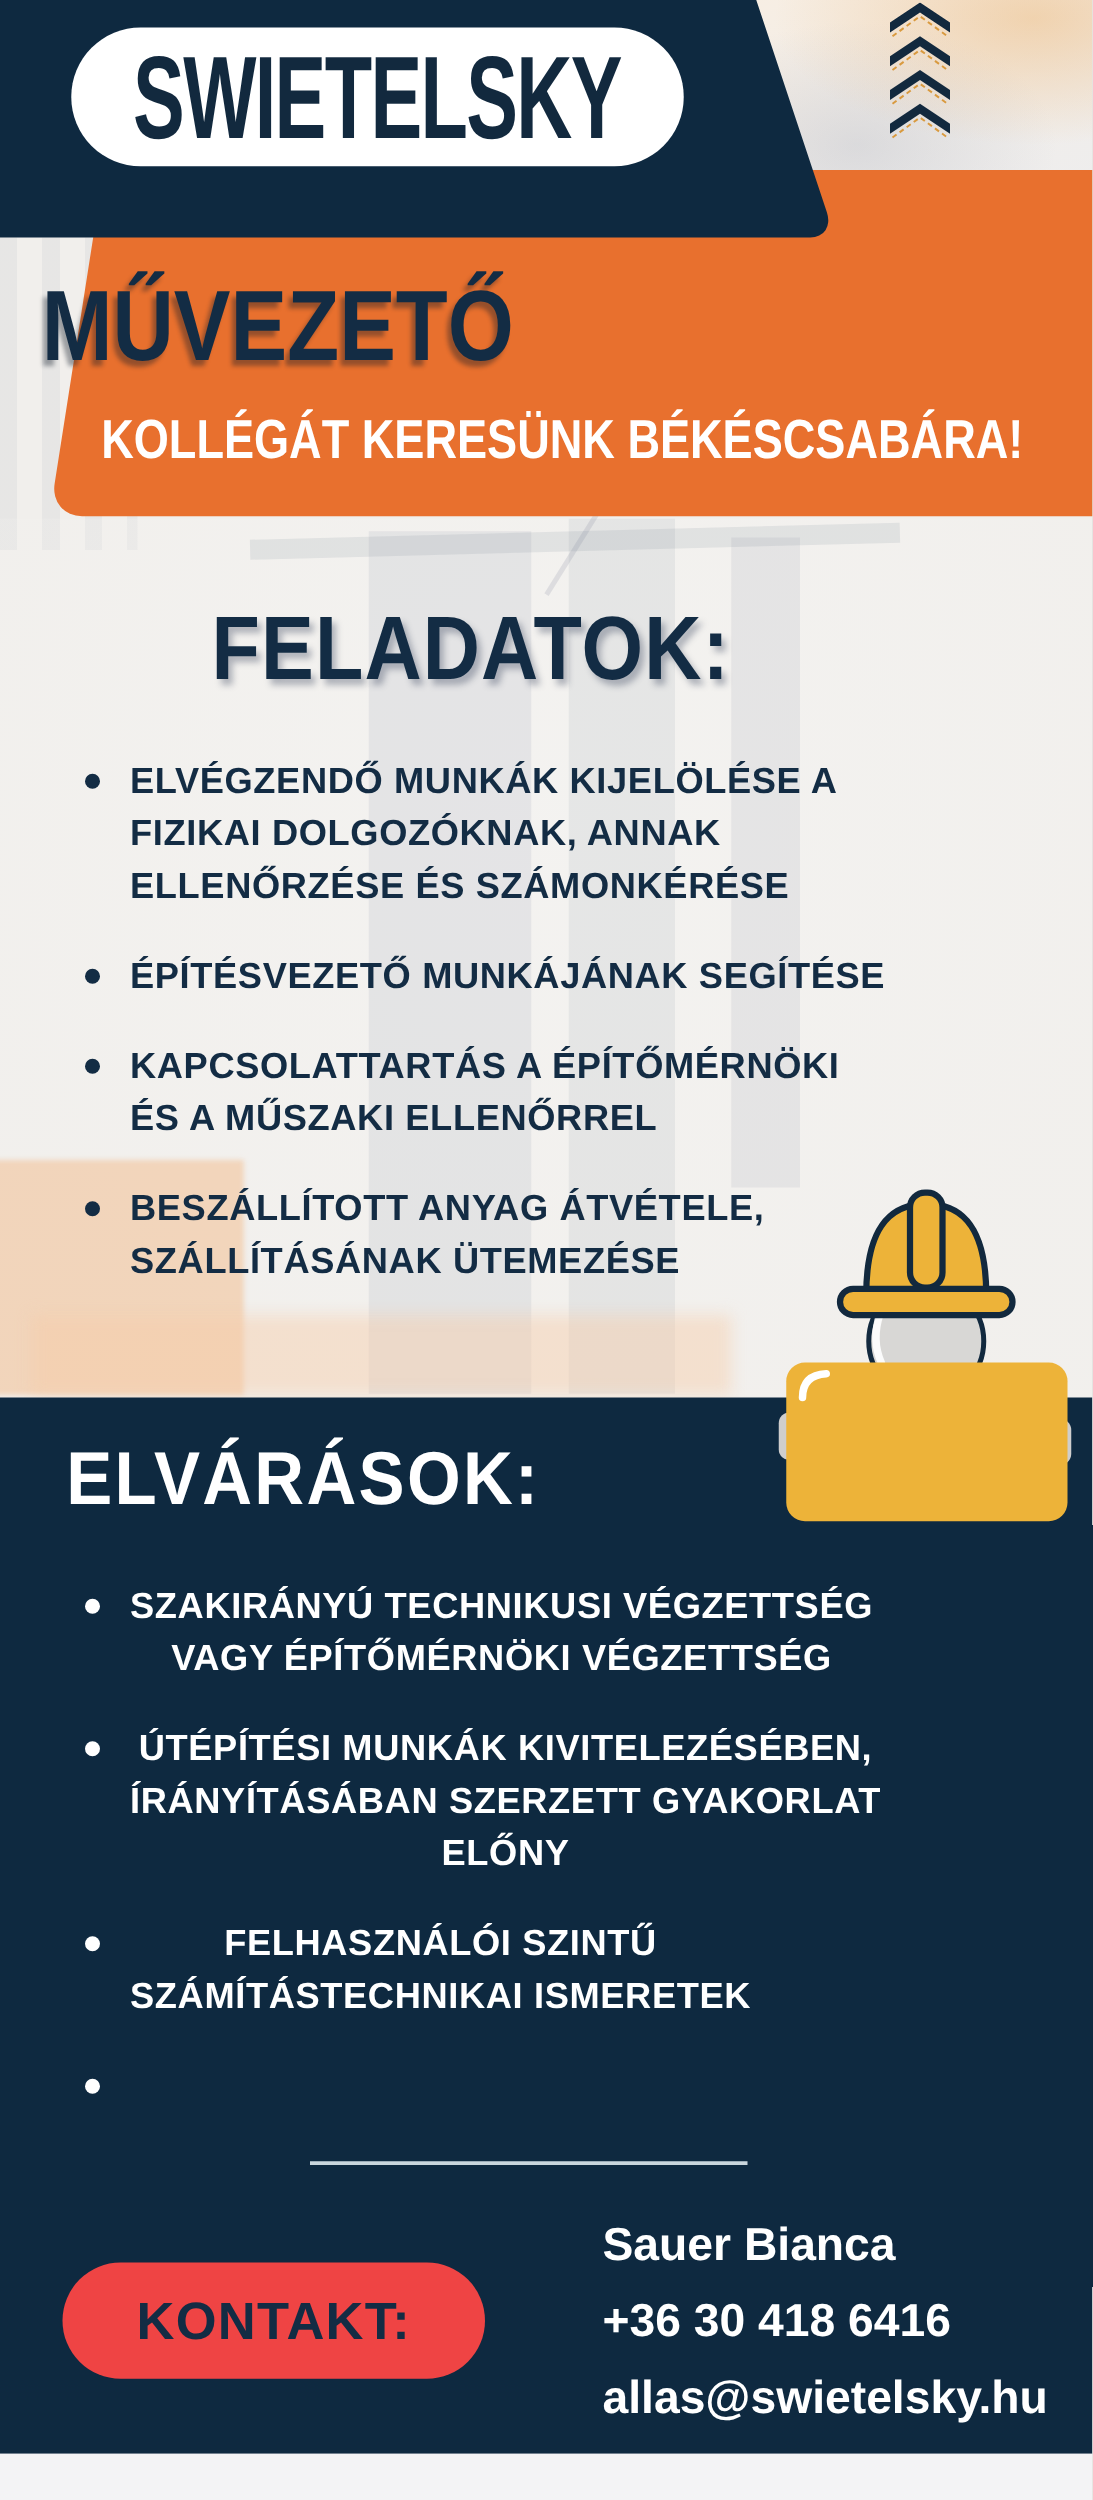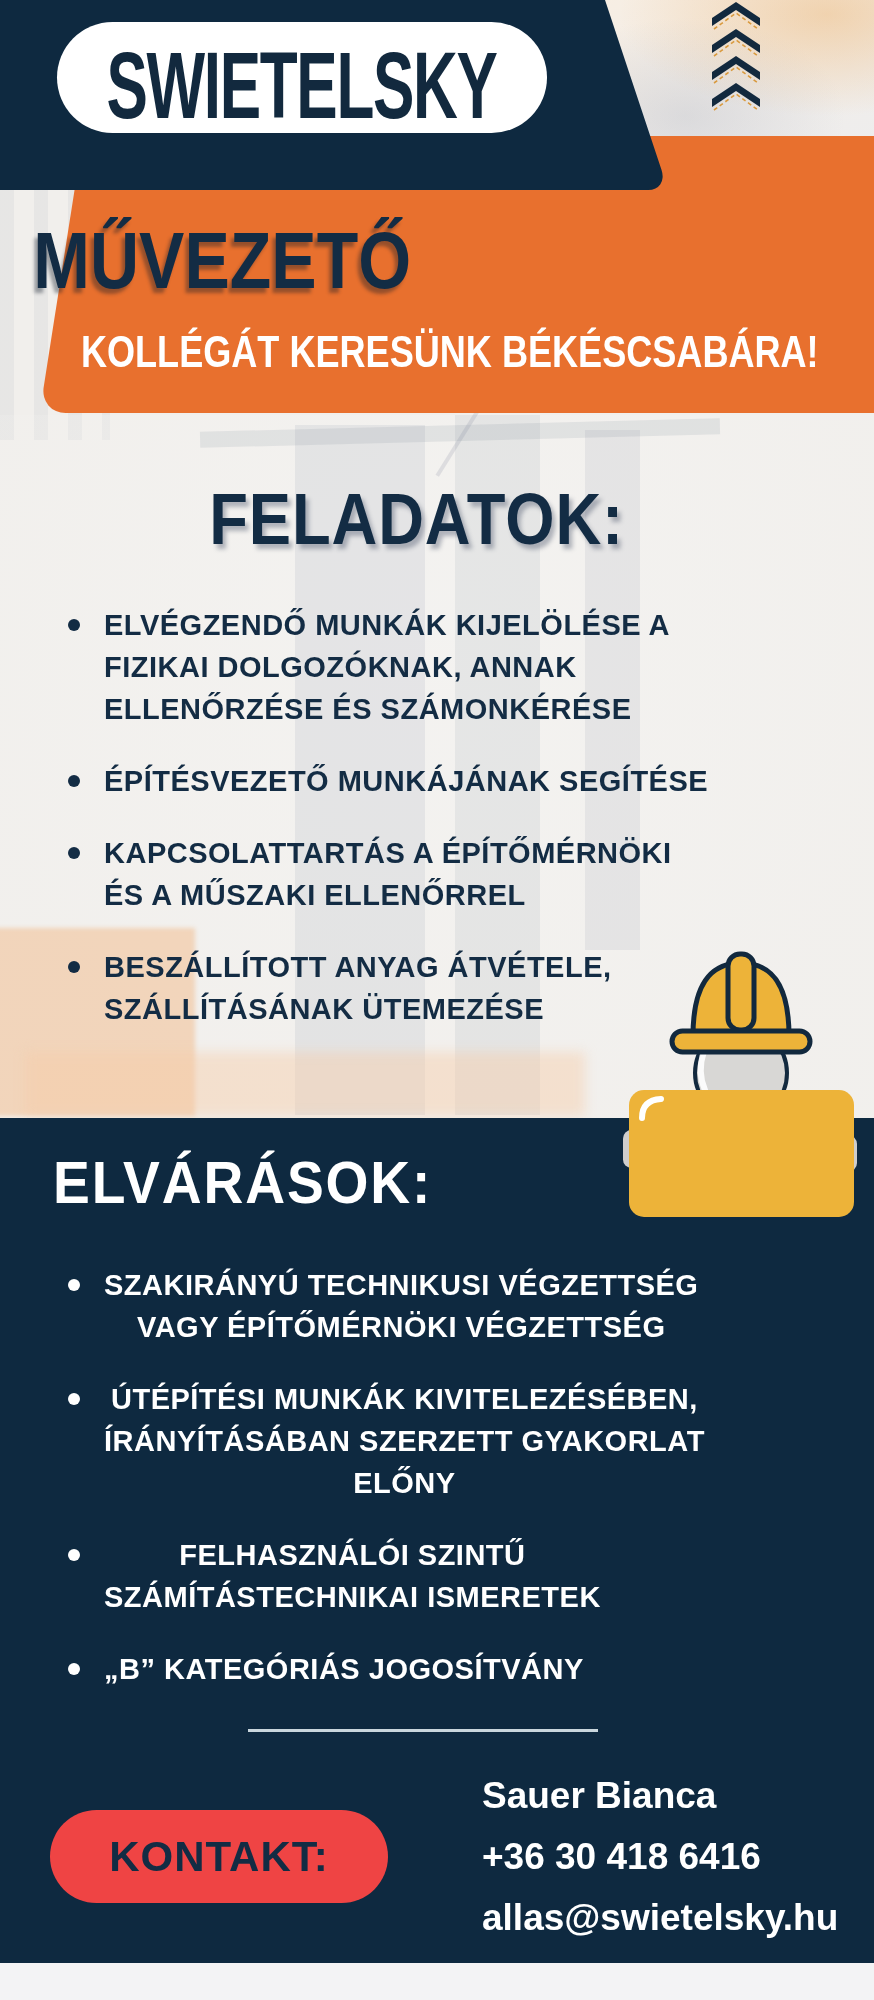--- a/index.html
+++ b/index.html
@@ -21,38 +21,38 @@
   .bg-mid-beam{left:200px;top:425px;width:520px;height:16px;background:rgba(120,132,150,.14);transform:rotate(-1.5deg);}
   .bg-crane{left:520px;top:180px;width:4px;height:320px;background:rgba(120,130,150,.18);transform:rotate(32deg);}
   .bg-container{left:-15px;top:928px;width:210px;height:188px;background:rgba(242,168,105,.38);filter:blur(2px);}
   .bg-peach{left:25px;top:1052px;width:560px;height:64px;background:rgba(246,205,168,.45);filter:blur(6px);}
   .bg-wash{left:0;top:415px;width:874px;height:705px;background:radial-gradient(ellipse at 50% 35%, rgba(244,243,241,.85), rgba(244,243,241,.2) 75%);}
 
   
   .header-navy{position:absolute;left:-150px;top:0;width:755px;height:190px;background:#0e2940;
     transform:skewX(18.4deg);transform-origin:0 0;border-bottom-right-radius:20px;z-index:3;}
   .logo-pill{position:absolute;left:57px;top:22px;width:490px;height:111px;background:#ffffff;
-    border-radius:56px;z-index:4;display:flex;align-items:flex-end;justify-content:center;}
+    border-radius:56px;z-index:4;display:flex;align-items:center;justify-content:center;}
   .logo-text{font-size:94px;font-weight:800;color:#12293e;letter-spacing:-2px;
     transform:scaleX(.66);transform-origin:center;white-space:nowrap;line-height:1;}
   .chevrons{position:absolute;left:710px;top:2px;z-index:4;}
 
   
   .banner-orange{position:absolute;left:83px;top:136px;width:900px;height:277px;background:#e8702e;
     transform:skewX(-8.9deg);transform-origin:0 0;border-bottom-left-radius:26px;z-index:2;}
   .banner-title{position:absolute;left:0;top:218px;width:830px;text-align:left;z-index:3;}
   .banner-title span{display:inline-block;font-size:80px;font-weight:800;color:#132c44;line-height:1.08;
     letter-spacing:0;transform:scaleX(.85);transform-origin:center;
     text-shadow:-4px 5px 4px rgba(15,25,40,.38);white-space:nowrap;}
   .banner-subtitle{position:absolute;left:0;top:328px;width:760px;text-align:center;z-index:3;}
   .banner-subtitle span{display:inline-block;font-size:44px;font-weight:700;color:#ffffff;line-height:1.1;
     transform:scaleX(.82);transform-origin:center;white-space:nowrap;}
 
   
-  .tasks-heading{position:absolute;left:0;top:478px;width:754px;text-align:center;z-index:2;margin-left:40px;}
+  .tasks-heading{position:absolute;left:0;top:478px;width:754px;text-align:center;z-index:2;}
   .tasks-heading span{display:inline-block;font-size:72px;font-weight:800;color:#132c44;
     transform:scaleX(.88);transform-origin:center;letter-spacing:1px;
     text-shadow:4px 5px 5px rgba(50,60,85,.35);white-space:nowrap;}
   ul.bullets{position:absolute;margin:12px;padding:0;list-style:none;z-index:2;}
   ul.bullets li{display:flex;align-items:flex-start;margin-bottom:30px;}
   ul.bullets .dot{flex:0 0 12px;width:12px;height:12px;border-radius:50%;margin:15px 24px 0 0;}
   ul.bullets .txt{font-size:29px;font-weight:700;line-height:42px;letter-spacing:.5px;white-space:pre-line;}
   .tasks-list{left:56px;top:592px;width:740px;}
   .tasks-list .dot{background:#132c44;}
   .tasks-list .txt{color:#132c44;}
@@ -185,21 +185,20 @@
 ÍRÁNYÍTÁSÁBAN SZERZETT GYAKORLAT
 ELŐNY</span>
     </li>
     <li>
       <span class="dot"></span>
       <span class="txt">FELHASZNÁLÓI SZINTŰ
 SZÁMÍTÁSTECHNIKAI ISMERETEK</span>
     </li>
     <li>
       <span class="dot"></span>
-      <span class="txt">„B” KATEGÓRIÁS JOGOSÍTVÁNY</span>
     </li>
   </ul>
 
   <div class="divider"></div>
 
   <div class="kontakt-pill">
     <span>KONTAKT:</span>
   </div>
   <div class="contact-col">
     <div class="contact-line">Sauer Bianca</div>

